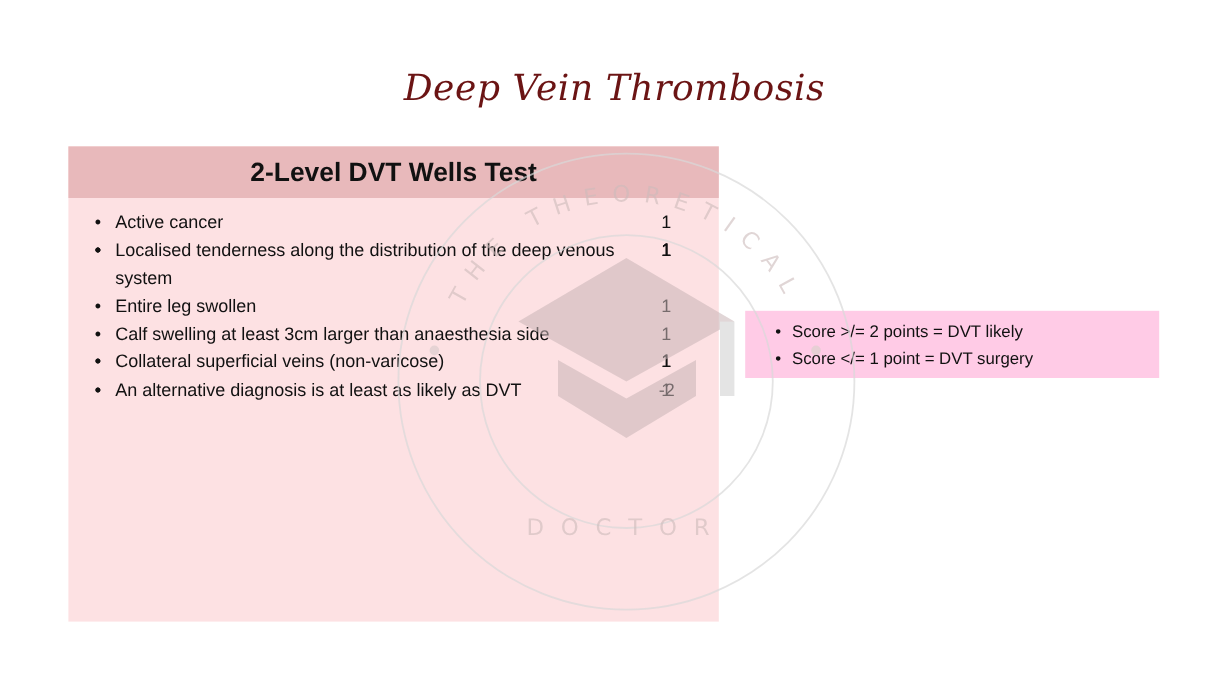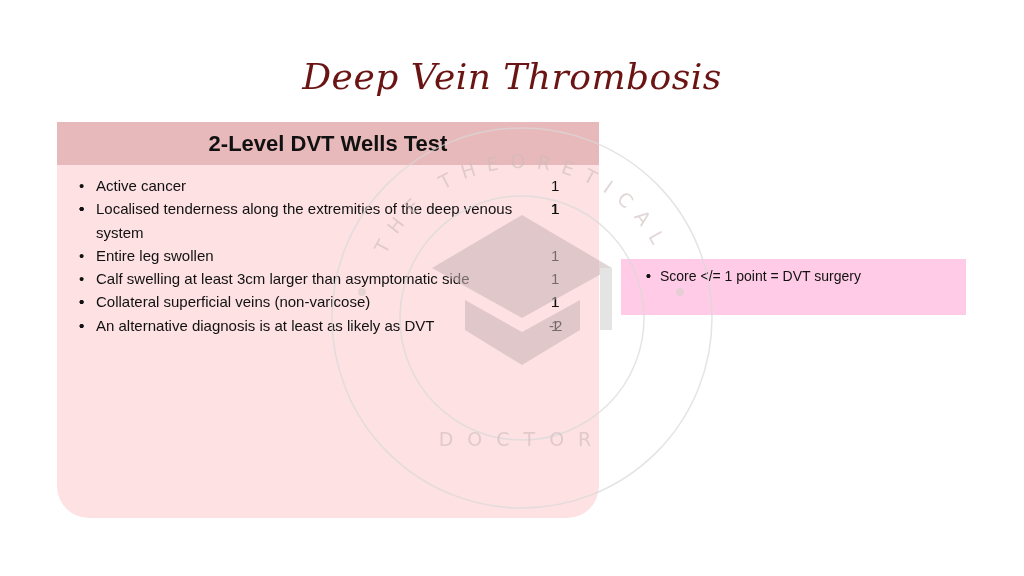--- a/index.html
+++ b/index.html
@@ -5,26 +5,26 @@
   html, body { margin: 0; padding: 0; }
   body {
     width: 1024px; height: 576px; position: relative; overflow: hidden;
     background: #ffffff;
     font-family: "Liberation Sans", "DejaVu Sans", sans-serif;
     color: #111;
   }
   .title {
     position: absolute; left: 0; top: 56px; width: 1024px; text-align: center;
     font-family: "DejaVu Serif", serif; font-style: italic;
-    font-size: 36px; color: #6b1414; letter-spacing: 0.5px;
+    font-size: 30px; color: #6b1414; letter-spacing: 0.5px;
   }
   .watermark { position: absolute; left: 0; top: 0; width: 1024px; height: 576px; pointer-events: none; z-index: 3; }
   .wells-box {
     position: absolute; left: 57px; top: 122px; width: 542px; height: 396px;
-    background: #fde1e3; z-index: 1; border-radius: 32px;
+    background: #fde1e3; z-index: 1;
   }
   .wells-header {
     height: 43px; background: #e8b9bb; text-align: center;
     font-weight: bold; font-size: 22px; line-height: 44px; color: #111;
   }
   .criteria { list-style: none; margin: 0; padding: 9px 0 0 0; }
   .criterion { position: relative; font-size: 15px; line-height: 23.3px; padding-left: 39px; width: 430px; }
   .criterion .bullet { position: absolute; left: 22px; top: 0; font-size: 15px; }
   .criterion .score { position: absolute; left: 494px; top: 0; width: 20px; text-align: left; }
   .criterion .score.neg { left: 492px; }
@@ -41,33 +41,33 @@
 <body>
 
 <div class="title">Deep Vein Thrombosis</div>
 
 <div class="wells-box">
   <div class="wells-header">2-Level DVT Wells Test</div>
   <ul class="criteria">
     <li class="criterion"><span class="bullet">•</span><span class="rich"><b>Active cancer</b></span><span class="score">1</span></li>
     <li class="criterion"><span class="bullet">•</span><span class="score">1</span></li>
     <li class="criterion"><span class="bullet">•</span><span class="score">1</span></li>
-    <li class="criterion"><span class="bullet">•</span><span class="rich"><b>Localised tenderness</b><span> along the </span><b>extremities</b><span> of the </span><b>deep venous system</b></span><span class="score">1</span></li>
+    <li class="criterion"><span class="bullet">•</span><span class="rich"><b>Localised tenderness</b><span> along the </span><b>distribution</b><span> of the </span><b>deep venous system</b></span><span class="score">1</span></li>
     <li class="criterion"><span class="bullet">•</span><span class="rich"><b>Entire leg swollen</b></span><span class="score">1</span></li>
-    <li class="criterion"><span class="bullet">•</span><span class="rich"><b>Calf swelling at least 3cm larger</b><span> than </span><b>asymptomatic</b><span> side</span></span><span class="score">1</span></li>
+    <li class="criterion"><span class="bullet">•</span><span class="rich"><b>Calf swelling at least 3cm larger</b><span> than </span><b>anaesthesia</b><span> side</span></span><span class="score">1</span></li>
     <li class="criterion"><span class="bullet">•</span><span class="score">1</span></li>
     <li class="criterion"><span class="bullet">•</span><span class="rich"><b>Collateral superficial veins (non-varicose)</b></span><span class="score">1</span></li>
     <li class="criterion"><span class="bullet">•</span><span class="score">1</span></li>
     <li class="criterion"><span class="bullet">•</span><span class="rich"><span>An </span><b>alternative diagnosis</b><span> is at least as likely as </span><b>DVT</b></span><span class="score neg">-2</span></li>
   </ul>
 </div>
 
 <div class="interp-box">
   <ul class="interp-list">
-    <li class="interp-item"><span class="bullet">•</span></li>
+    <li class="interp-item"><span class="bullet">•</span><span class="rich"><span>Score </span><b>&gt;/= 2 points</b><span> = DVT </span><b>likely</b></span></li>
     <li class="interp-item"><span class="bullet">•</span><span class="rich"><span>Score </span><b>&lt;/= 1 point</b><span> = DVT </span><b>surgery</b></span></li>
   </ul>
 </div>
 
 <svg class="watermark" viewBox="0 0 1024 576" xmlns="http://www.w3.org/2000/svg">
   <defs>
     <path id="wm-top-arc" d="M 372 318 A 150 150 0 0 1 672 318"></path>
     <path id="wm-bot-arc" d="M 392 440 Q 522 450 652 440"></path>
   </defs>
   <circle cx="522" cy="318" r="190" fill="none" stroke="#d8d8d8" stroke-width="1.5" opacity="0.7"></circle>

